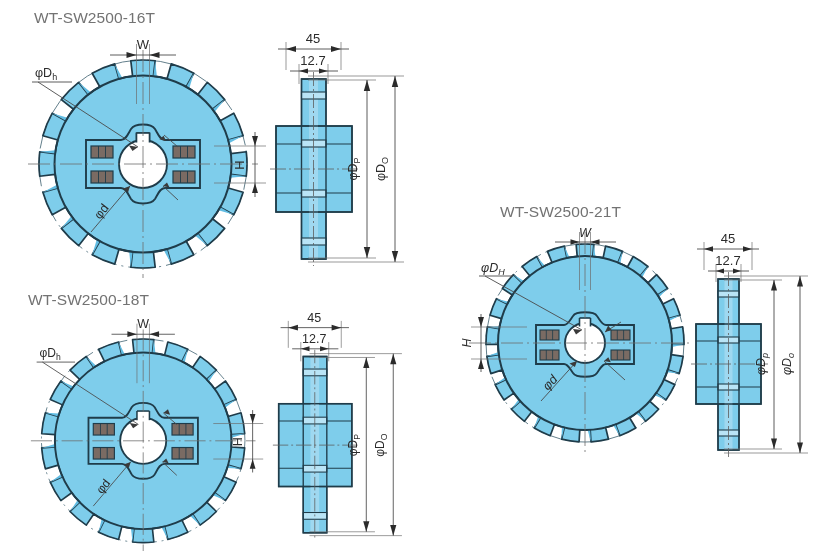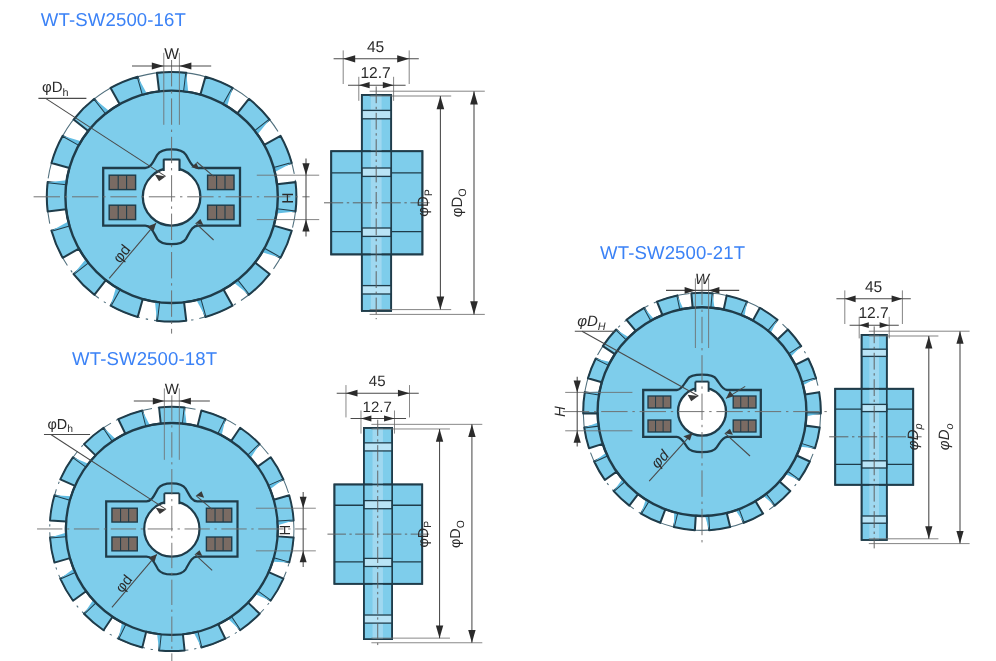--- a/index.html
+++ b/index.html
@@ -7,21 +7,21 @@
     width:830px;height:551px;position:relative;overflow:hidden;
     font-family:"Liberation Sans", sans-serif;
     color:#2b2b2b;
   }
   .sheet{position:absolute;inset:0;}
   .fig{position:absolute;}
   .title{
     position:absolute;
     font-size:15.5px;
     letter-spacing:0.1px;
-    color:#3b82f6;
+    color:#737373;
     white-space:nowrap;
   }
   svg{display:block;overflow:visible;}
   text{font-family:"Liberation Sans", sans-serif;fill:#2b2b2b;}
   .dimtxt{font-size:13px;}
   .lbl{font-size:12.5px;}
   .lbl-i{font-size:12.5px;font-style:italic;}
   .sub{font-size:9px;}
   .sub-i{font-size:9px;font-style:italic;}
 </style>
@@ -207,21 +207,21 @@
         <line x1="127" y1="64" x2="127" y2="250" stroke="#4a4a4a" stroke-width="0.9"></line>
         <path d="M 127 64 l -3.2 11 l 6.4 0 z" fill="#2b2b2b"></path>
         <path d="M 127 250 l -3.2 -11 l 6.4 0 z" fill="#2b2b2b"></path>
         <text class="lbl" x="117" y="157" text-anchor="middle" transform="rotate(-90 117 157)">
           <tspan>φD</tspan><tspan class="sub" dy="3">O</tspan>
         </text>
       </g>
     </svg>
   </div>
 
-  <div class="title" style="left:60px;top:291px;">WT-SW2500-18T</div>
+  <div class="title" style="left:28px;top:291px;">WT-SW2500-18T</div>
 
   <div class="fig" style="left:18px;top:316px;">
     <svg width="260" height="240" viewBox="0 0 260 250">
       <circle cx="125" cy="130" r="106" fill="none" stroke="#51707e" stroke-width="0.9" stroke-dasharray="26 5 2 5"></circle>
       <g id="body18">
           <path d="M 113.92 24.58 A 106 106 0 0 1 136.08 24.58 L 134.62 38.50 A 92 92 0 0 1 147.26 40.73 L 150.64 27.15 A 106 106 0 0 1 171.47 34.73 L 165.33 47.31 A 92 92 0 0 1 176.45 53.73 L 184.27 42.12 A 106 106 0 0 1 201.25 56.37 L 191.18 66.09 A 92 92 0 0 1 199.43 75.92 L 210.76 67.69 A 106 106 0 0 1 221.84 86.89 L 209.05 92.58 A 92 92 0 0 1 213.44 104.64 L 226.89 100.78 A 106 106 0 0 1 230.74 122.61 L 216.78 123.58 A 92 92 0 0 1 216.78 136.42 L 230.74 137.39 A 106 106 0 0 1 226.89 159.22 L 213.44 155.36 A 92 92 0 0 1 209.05 167.42 L 221.84 173.11 A 106 106 0 0 1 210.76 192.31 L 199.43 184.08 A 92 92 0 0 1 191.18 193.91 L 201.25 203.63 A 106 106 0 0 1 184.27 217.88 L 176.45 206.27 A 92 92 0 0 1 165.33 212.69 L 171.47 225.27 A 106 106 0 0 1 150.64 232.85 L 147.26 219.27 A 92 92 0 0 1 134.62 221.50 L 136.08 235.42 A 106 106 0 0 1 113.92 235.42 L 115.38 221.50 A 92 92 0 0 1 102.74 219.27 L 99.36 232.85 A 106 106 0 0 1 78.53 225.27 L 84.67 212.69 A 92 92 0 0 1 73.55 206.27 L 65.73 217.88 A 106 106 0 0 1 48.75 203.63 L 58.82 193.91 A 92 92 0 0 1 50.57 184.08 L 39.24 192.31 A 106 106 0 0 1 28.16 173.11 L 40.95 167.42 A 92 92 0 0 1 36.56 155.36 L 23.11 159.22 A 106 106 0 0 1 19.26 137.39 L 33.22 136.42 A 92 92 0 0 1 33.22 123.58 L 19.26 122.61 A 106 106 0 0 1 23.11 100.78 L 36.56 104.64 A 92 92 0 0 1 40.95 92.58 L 28.16 86.89 A 106 106 0 0 1 39.24 67.69 L 50.57 75.92 A 92 92 0 0 1 58.82 66.09 L 48.75 56.37 A 106 106 0 0 1 65.73 42.12 L 73.55 53.73 A 92 92 0 0 1 84.67 47.31 L 78.53 34.73 A 106 106 0 0 1 99.36 27.15 L 102.74 40.73 A 92 92 0 0 1 115.38 38.50 Z" fill="#7ecdeb" stroke="#1f3c4a" stroke-width="1.7" stroke-linejoin="round"></path>
           <path d="M 136.08 24.58 L 137.80 38.90 L 134.62 38.50 Z" fill="#62bde3" stroke="none"></path>
           <path d="M 171.47 34.73 L 168.19 48.77 L 165.33 47.31 Z" fill="#62bde3" stroke="none"></path>
           <path d="M 201.25 56.37 L 193.37 68.44 L 191.18 66.09 Z" fill="#62bde3" stroke="none"></path>
           <path d="M 221.84 86.89 L 210.30 95.54 L 209.05 92.58 Z" fill="#62bde3" stroke="none"></path>

